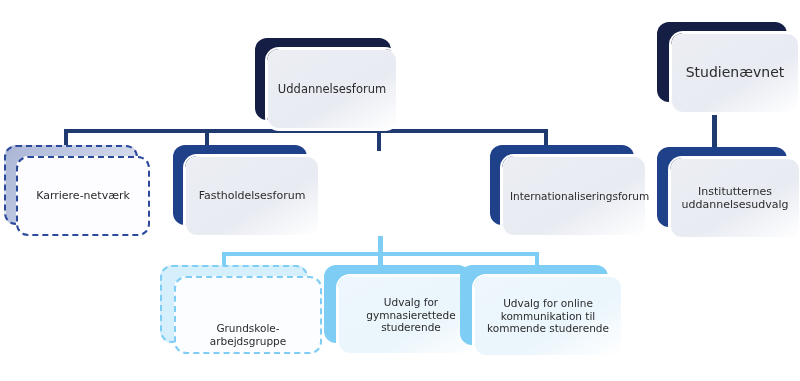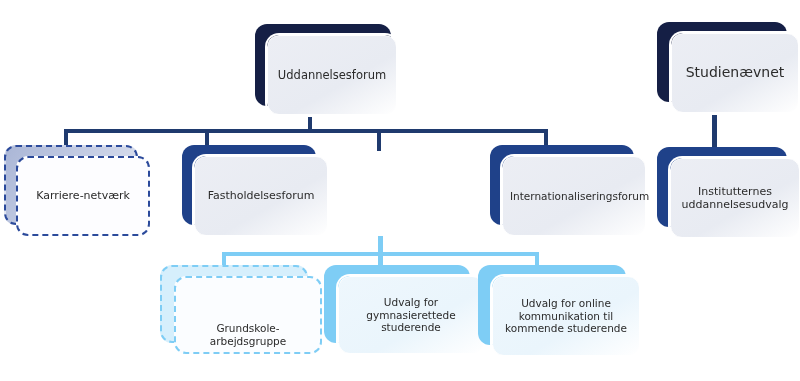--- a/index.html
+++ b/index.html
@@ -84,42 +84,42 @@
   <div class="conn navy" style="left:544px; top:129px; width:4px; height:22px;"></div>
 
   <div class="conn navy" style="left:712px; top:110px; width:5px; height:42px;"></div>
 
   <div class="conn lblue" style="left:378px; top:236px; width:5px; height:18px;"></div>
   <div class="conn lblue" style="left:222px; top:252px; width:317px; height:4px;"></div>
   <div class="conn lblue" style="left:222px; top:252px; width:4px; height:20px;"></div>
   <div class="conn lblue" style="left:378px; top:252px; width:5px; height:20px;"></div>
   <div class="conn lblue" style="left:535px; top:252px; width:4px; height:20px;"></div>
 
-  <div class="node" style="left:255px; top:24px; width:142px; height:92px;">
+  <div class="node" style="left:255px; top:38px; width:142px; height:92px;">
     <div class="shadow navy-shadow" style="width:136px; height:82px;"></div>
     <div class="face face-solid" style="left:12px; top:11px; width:130px; height:80px;">
       <span class="lbl" style="font-size:11.5px;">Uddannelsesforum</span>
     </div>
   </div>
 
   <div class="node" style="left:657px; top:22px; width:142px; height:92px;">
     <div class="shadow navy-shadow" style="width:130px; height:80px;"></div>
     <div class="face face-solid" style="left:14px; top:11px; width:128px; height:80px;">
       <span class="lbl" style="font-size:14px;">Studienævnet</span>
     </div>
   </div>
 
   <div class="node" style="left:4px; top:145px; width:148px; height:92px;">
     <div class="shadow grad-shadow" style="width:134px; height:80px;"></div>
     <div class="face face-dash-navy" style="left:12px; top:11px; width:134px; height:80px;">
       <span class="lbl" style="font-size:11px;">Karriere-netværk</span>
     </div>
   </div>
 
-  <div class="node" style="left:182px; top:145px; width:148px; height:92px;">
+  <div class="node" style="left:173px; top:145px; width:148px; height:92px;">
     <div class="shadow blue-shadow" style="width:134px; height:80px;"></div>
     <div class="face face-solid" style="left:12px; top:11px; width:134px; height:80px;">
       <span class="lbl" style="font-size:11px;">Fastholdelsesforum</span>
     </div>
   </div>
 
 
   <div class="node" style="left:490px; top:145px; width:158px; height:92px;">
     <div class="shadow blue-shadow" style="width:144px; height:80px;"></div>
     <div class="face face-solid" style="left:12px; top:11px; width:144px; height:80px;">
@@ -141,20 +141,20 @@
     </div>
   </div>
 
   <div class="node" style="left:324px; top:265px; width:160px; height:90px;">
     <div class="shadow lblue-shadow" style="width:146px; height:78px;"></div>
     <div class="face face-lblue" style="left:14px; top:11px; width:146px; height:78px;">
       <span class="lbl" style="font-size:10.5px;">Udvalg for gymnasierettede studerende</span>
     </div>
   </div>
 
-  <div class="node" style="left:478px; top:265px; width:162px; height:92px;">
+  <div class="node" style="left:460px; top:265px; width:162px; height:92px;">
     <div class="shadow lblue-shadow" style="width:148px; height:80px;"></div>
     <div class="face face-lblue" style="left:14px; top:11px; width:148px; height:80px;">
       <span class="lbl" style="font-size:10.5px;">Udvalg for online kommunikation til kommende studerende</span>
     </div>
   </div>
 
 </div>
 
 </body></html>

